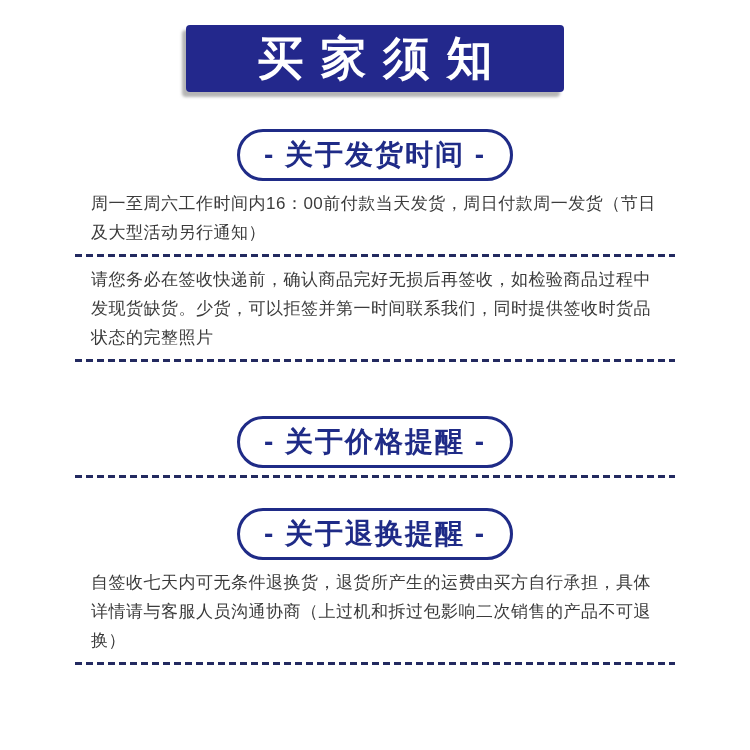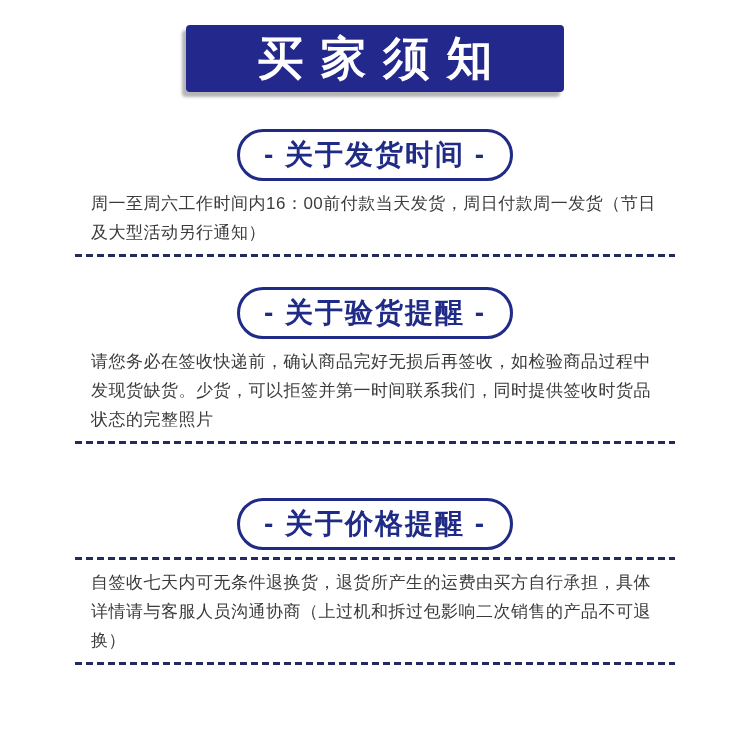--- a/index.html
+++ b/index.html
@@ -96,32 +96,32 @@
 
   <div class="notice-section sec-1">
     <div class="pill">
       <span>- 关于发货时间 -</span>
     </div>
     <p class="body-text">周一至周六工作时间内16：00前付款当天发货，周日付款周一发货（节日及大型活动另行通知）</p>
     <div class="divider"></div>
   </div>
 
   <div class="notice-section sec-2">
-    <div class="pill">
-      <span>- 关于验货提醒 -</span>
-    </div>
     <p class="body-text">请您务必在签收快递前，确认商品完好无损后再签收，如检验商品过程中发现货缺货。少货，可以拒签并第一时间联系我们，同时提供签收时货品状态的完整照片</p>
     <div class="divider"></div>
   </div>
 
   <div class="notice-section sec-3">
     <div class="pill">
       <span>- 关于价格提醒 -</span>
     </div>
     <div class="divider"></div>
   </div>
 
   <div class="notice-section sec-4">
+    <div class="pill">
+      <span>- 关于退换提醒 -</span>
+    </div>
     <p class="body-text">自签收七天内可无条件退换货，退货所产生的运费由买方自行承担，具体详情请与客服人员沟通协商（上过机和拆过包影响二次销售的产品不可退换）</p>
     <div class="divider"></div>
   </div>
 
 </div>
 
 </body></html>

